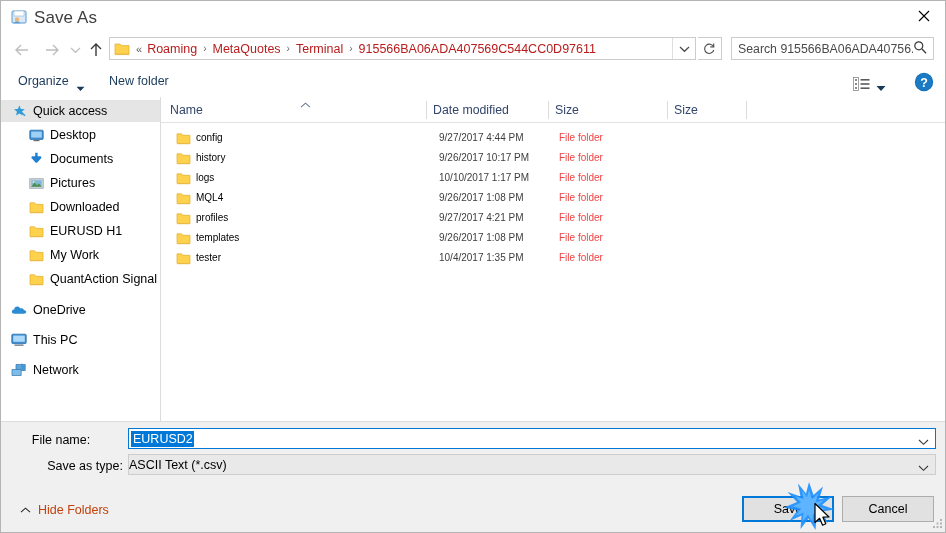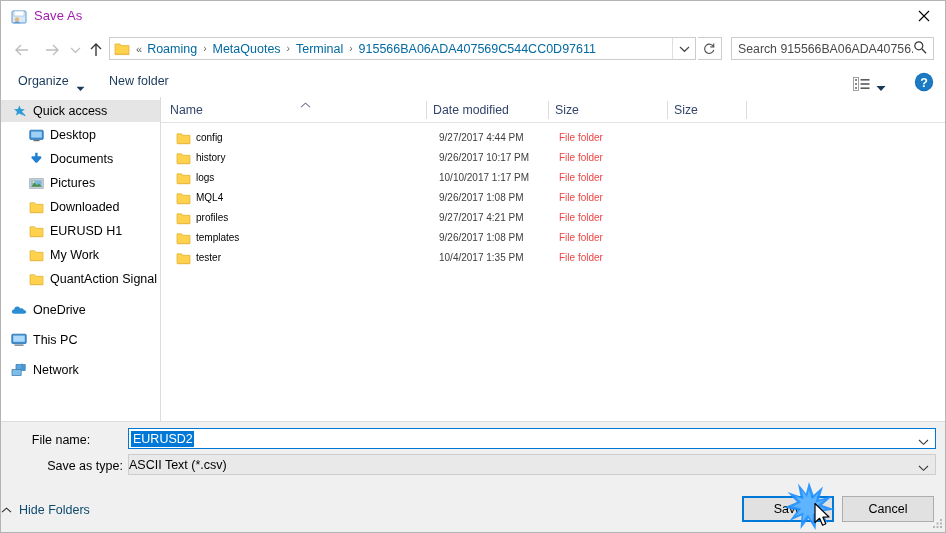--- a/index.html
+++ b/index.html
@@ -33,22 +33,22 @@
     box-sizing: border-box;
   }
   #title-icon {
     position: absolute;
     left: 10px; top: 8px;
     width: 16px; height: 16px;
   }
   #title-text {
     position: absolute;
     left: 33px; top: 7px;
-    font-size: 13px;
-    color: #a21caf;
+    font-size: 17px;
+    color: #404040;
     letter-spacing: .1px;
   }
   #close-btn {
     position: absolute;
     right: 0; top: 0;
     width: 46px; height: 30px;
     display: flex;
     align-items: center;
     justify-content: center;
     cursor: default;
@@ -89,21 +89,21 @@
     width: 16px; height: 14px;
     flex: none;
   }
   .crumb-chevrons {
     color: #5a5a5a;
     font-size: 11px;
     padding: 0 3px;
     flex: none;
   }
   .crumb {
-    color: #0369a1;
+    color: #b91c1c;
     font-size: 12.5px;
     padding: 0 2px;
     white-space: nowrap;
     flex: none;
   }
   .crumb-sep {
     color: #666666;
     font-size: 10px;
     padding: 0 4px;
     flex: none;
@@ -334,24 +334,24 @@
     font-size: 12.5px;
     color: #000000;
   }
   #savetype-caret {
     position: absolute;
     right: 6px; top: 6px;
   }
 
   #hide-folders {
     position: absolute;
-    left: 0; top: 81px;
+    left: 19px; top: 81px;
     display: flex; align-items: center;
     font-size: 12.5px;
-    color: #0c4a6e;
+    color: #c2410c;
   }
   #hide-caret { margin-right: 7px; display:flex; }
 
   .dlg-btn {
     position: absolute;
     top: 74px;
     width: 92px; height: 26px;
     background: #e1e1e1;
     border: 1px solid #adadad;
     box-sizing: border-box;

